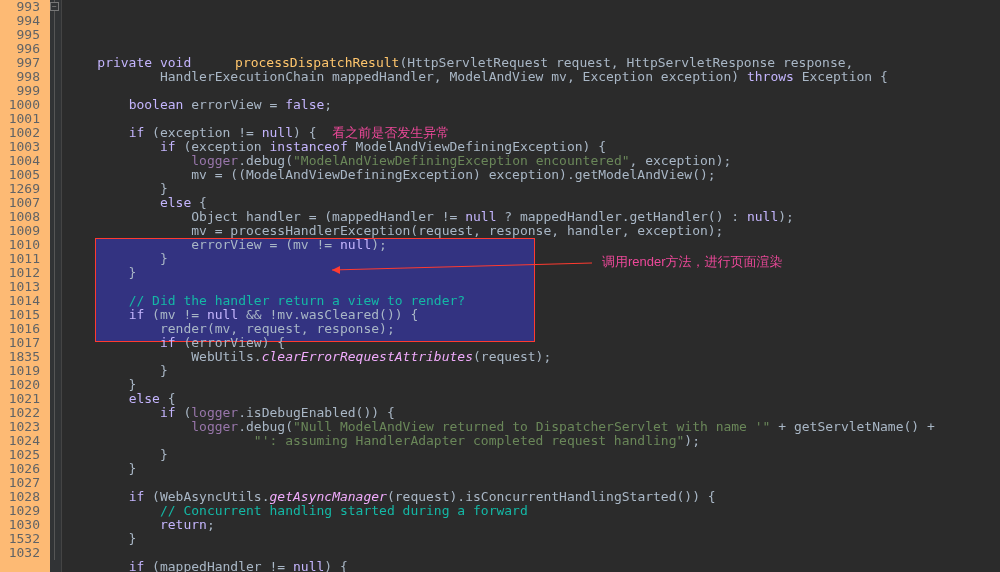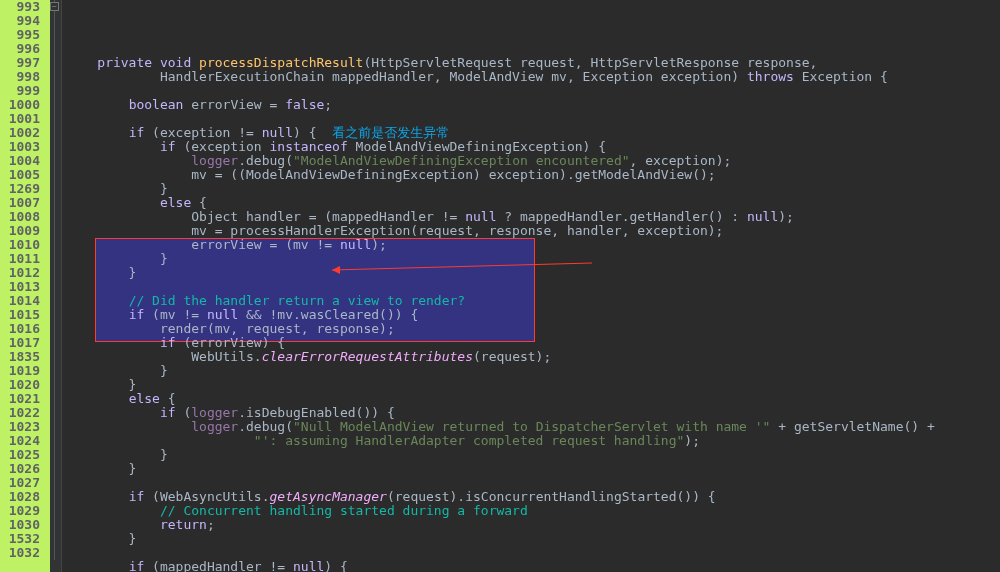--- a/index.html
+++ b/index.html
@@ -12,50 +12,49 @@
     overflow: hidden;
     width: 1000px;
     height: 572px;
   }
   .editor {
     display: flex;
     width: 100%;
     height: 100%;
   }
   .gutter {
-    background: #bef264;
+    background: #fdba74;
     color: #606366;
     text-align: right;
     padding: 0 10px 0 2px;
     user-select: none;
     width: 50px;
     flex-shrink: 0;
-    font-weight: bold;
   }
   .fold-strip {
     background: #313335;
     width: 12px;
     flex-shrink: 0;
     border-right: 1px solid #444;
     position: relative;
   }
   .code {
     flex: 1;
     white-space: pre;
     position: relative;
     padding-left: 4px;
   }
   .ln { height: 14px; }
   .cl { height: 14px; position: relative; }
   .kw  { color: #c4b5fd; }
   .str { color: #6a8759; }
   .com { color: #14b8a6; }
-  .fn  { color: #ffc66d; }
+  .fn  { color: #ffc66d; margin-left: 36px; }
   .it  { font-style: italic; color: #f0abfc; }
-  .ann-red { color: #0ea5e9; font-family: sans-serif; font-size: 13px; }
+  .ann-red { color: #ec4899; font-family: sans-serif; font-size: 13px; }
 
   .highlight-box {
     position: absolute;
     border: 1px solid #ff3b30;
     background: rgba(58,58,200,0.55);
     z-index: 0;
     pointer-events: none;
   }
   .code-text { position: relative; z-index: 1; }
   .arrow-svg {
@@ -132,14 +131,15 @@
       <div class="fold-line" style="top: 0px; height: 560px;"></div>
       <div class="fold-marker" style="top: 2px;">−</div>
     </div>
   <div class="code" id="code">
     <div class="highlight-box" style="top:238px; left:33px; width:440px; height:104px;"></div>
     <svg class="arrow-svg" style="top:260px; left:270px; width:270px; height:20px;">
       <line x1="0" y1="10" x2="260" y2="3" stroke="#ff3b30" stroke-width="1"></line>
       <polygon points="0,10 8,6 8,14" fill="#ff3b30"></polygon>
     </svg>
     <div class="code-text" id="codetext"><div class="cl">    <span class="kw">private void</span> <span class="fn">processDispatchResult</span>(HttpServletRequest request, HttpServletResponse response,</div><div class="cl">            HandlerExecutionChain mappedHandler, ModelAndView mv, Exception exception) <span class="kw">throws</span> Exception {</div><div class="cl"> </div><div class="cl">        <span class="kw">boolean</span> errorView = <span class="kw">false</span>;</div><div class="cl"> </div><div class="cl">        <span class="kw">if</span> (exception != <span class="kw">null</span>) {  <span class="ann-red">看之前是否发生异常</span></div><div class="cl">            <span class="kw">if</span> (exception <span class="kw">instanceof</span> ModelAndViewDefiningException) {</div><div class="cl">                <span style="color:#9876aa">logger</span>.debug(<span class="str">"ModelAndViewDefiningException encountered"</span>, exception);</div><div class="cl">                mv = ((ModelAndViewDefiningException) exception).getModelAndView();</div><div class="cl">            }</div><div class="cl">            <span class="kw">else</span> {</div><div class="cl">                Object handler = (mappedHandler != <span class="kw">null</span> ? mappedHandler.getHandler() : <span class="kw">null</span>);</div><div class="cl">                mv = processHandlerException(request, response, handler, exception);</div><div class="cl">                errorView = (mv != <span class="kw">null</span>);</div><div class="cl">            }</div><div class="cl">        }</div><div class="cl"> </div><div class="cl">        <span class="com">// Did the handler return a view to render?</span></div><div class="cl">        <span class="kw">if</span> (mv != <span class="kw">null</span> &amp;&amp; !mv.wasCleared()) {</div><div class="cl">            render(mv, request, response);</div><div class="cl">            <span class="kw">if</span> (errorView) {</div><div class="cl">                WebUtils.<span class="it">clearErrorRequestAttributes</span>(request);</div><div class="cl">            }</div><div class="cl">        }</div><div class="cl">        <span class="kw">else</span> {</div><div class="cl">            <span class="kw">if</span> (<span style="color:#9876aa">logger</span>.isDebugEnabled()) {</div><div class="cl">                <span style="color:#9876aa">logger</span>.debug(<span class="str">"Null ModelAndView returned to DispatcherServlet with name '"</span> + getServletName() +</div><div class="cl">                        <span class="str">"': assuming HandlerAdapter completed request handling"</span>);</div><div class="cl">            }</div><div class="cl">        }</div><div class="cl"> </div><div class="cl">        <span class="kw">if</span> (WebAsyncUtils.<span class="it">getAsyncManager</span>(request).isConcurrentHandlingStarted()) {</div><div class="cl">            <span class="com">// Concurrent handling started during a forward</span></div><div class="cl">            <span class="kw">return</span>;</div><div class="cl">        }</div><div class="cl"> </div><div class="cl">        <span class="kw">if</span> (mappedHandler != <span class="kw">null</span>) {</div></div>
+    <div class="ann-red" style="position:absolute; top:255px; left:540px; z-index:3;">调用render方法，进行页面渲染</div>
   </div>
 </div>
 
 </body></html>

